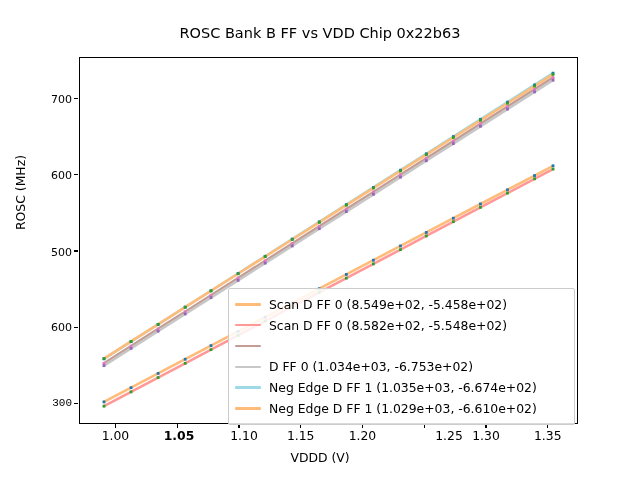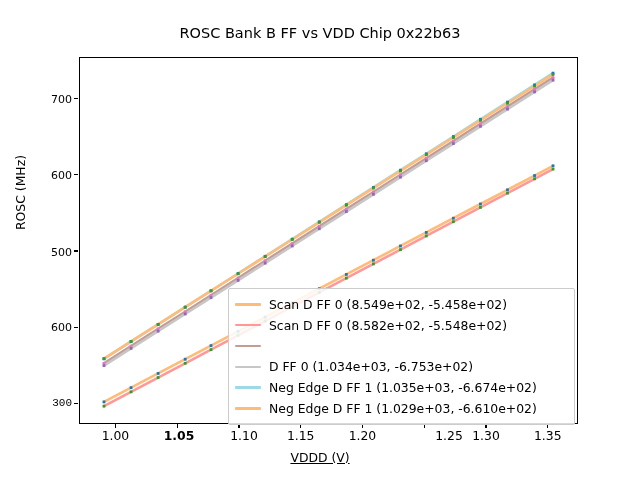--- a/index.html
+++ b/index.html
@@ -65,21 +65,21 @@
     position:absolute;top:0;
     font-size:12.4px;color:#000;
     transform:translateX(-50%);
     white-space:nowrap;
   }
   #xtick-marks{position:absolute;left:0;top:424px;width:640px;height:6px;}
   .xtick-mark{position:absolute;top:0;width:1.1px;height:4px;background:#000;}
 
   #xlabel{
     position:absolute;left:0;top:450px;width:640px;
-    text-align:center;font-size:12.4px;color:#000;text-decoration:underline;
+    text-align:center;font-size:12.4px;color:#000;
   }
 
   
   #legend{
     position:absolute;
     left:228px;top:288px;
     width:347px;
     background:rgba(255,255,255,0.85);
     border:0.8px solid #cccccc;
     border-radius:2px;

